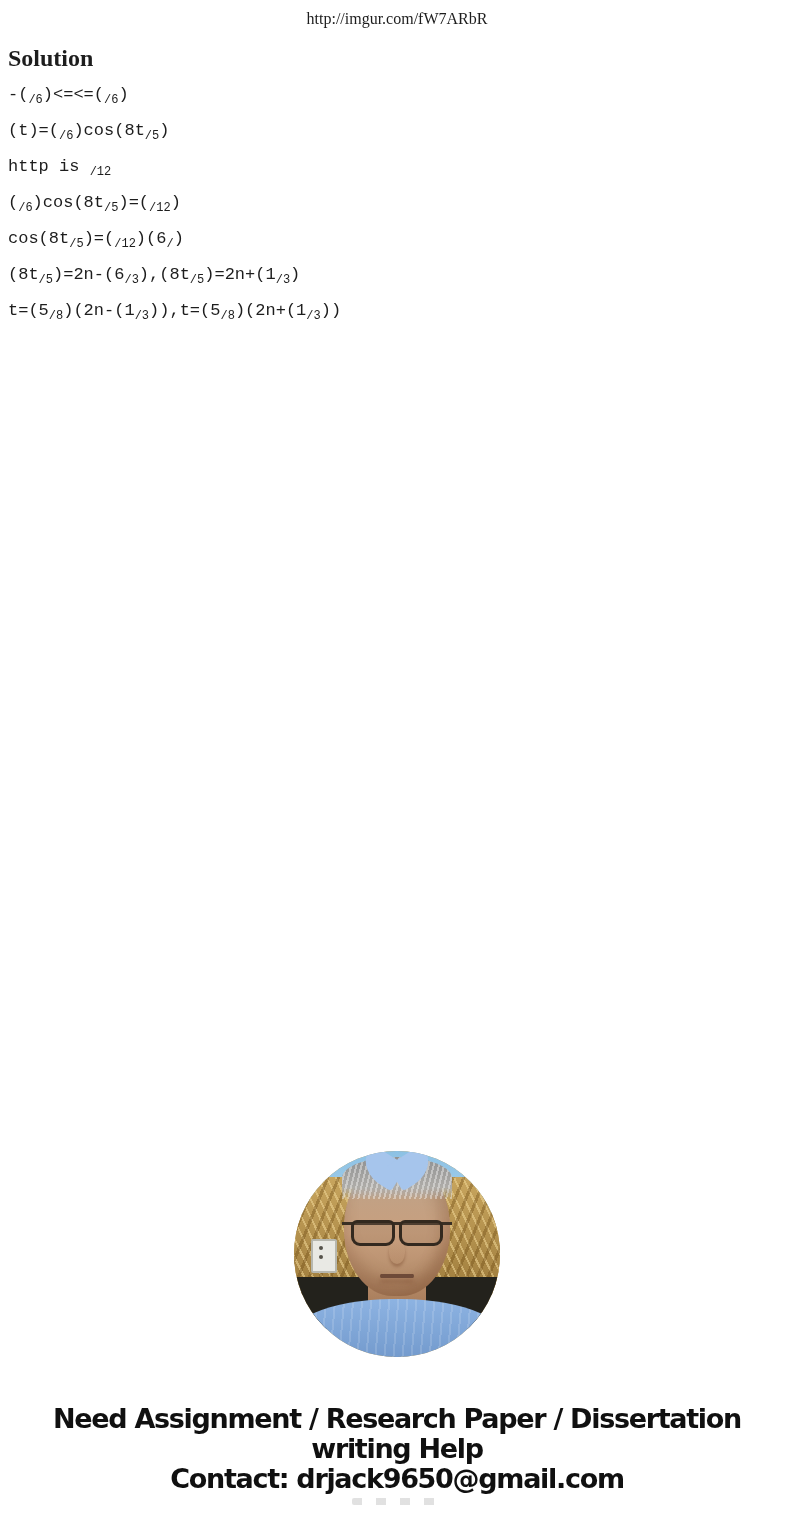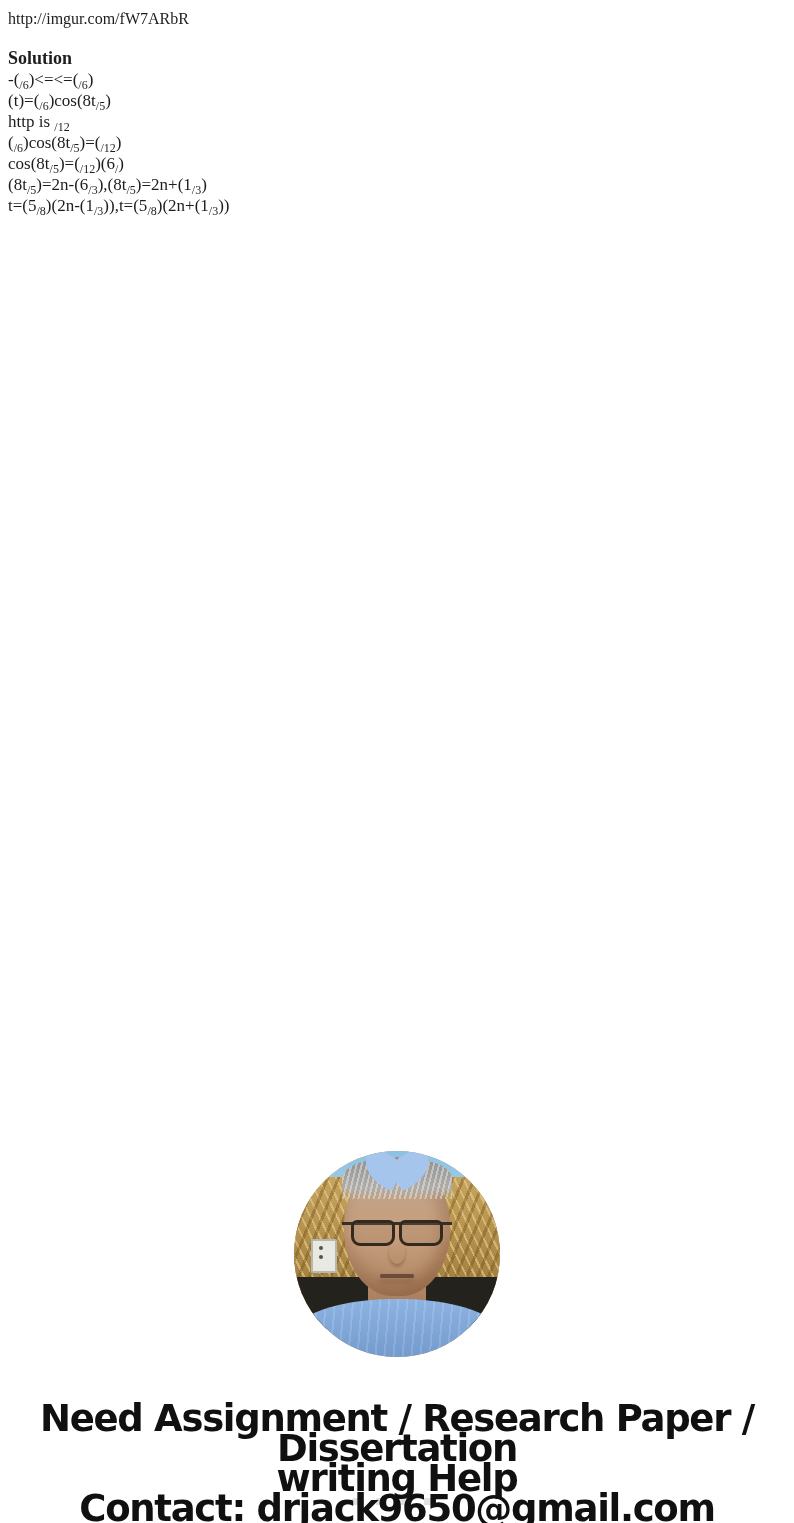--- a/index.html
+++ b/index.html
@@ -1,21 +1,21 @@
 <!DOCTYPE html>
 <html><head>
 <meta charset="utf-8">
 <style>
   html,body{margin:0;padding:0;background:#ffffff;}
   .page{position:relative;width:794px;height:1523px;background:#fff;overflow:hidden;
         font-family:"Liberation Serif", serif;color:#1d1d1d;}
   .doc{position:absolute;top:0;left:0;right:0;padding:9px 8px 0 8px;}
-  .url{margin:0;font-size:16px;line-height:20px;}
-  .heading{margin:18px 0 0 0;font-size:18px;line-height:22px;font-weight:bold;}
-  .math-line{margin:0 0 0 0;font-size:17px;line-height:21px;white-space:nowrap;}
+  .url{margin:0;font-size:16px;line-height:20px;text-align:center;}
+  .heading{margin:18px 0 0 0;font-size:24px;line-height:22px;font-weight:bold;}
+  .math-line{margin:15px 0 0 0;font-size:17px;line-height:21px;white-space:nowrap;font-family:Liberation Mono, monospace;}
   .math-line sub{font-size:12px;line-height:0;vertical-align:-4px;}
   
   .avatar{position:absolute;left:294px;top:1151px;width:206px;height:206px;border-radius:50%;
           overflow:hidden;background:#b6954f;}
   .av-sky{position:absolute;top:0;left:0;right:0;height:64px;z-index:0;
           background:linear-gradient(180deg,#8cc1e4,#a9d2ec);}
   .av-wall{position:absolute;top:26px;height:118px;width:34%;z-index:1;
           background:
             repeating-linear-gradient(112deg, rgba(110,75,20,.38) 0 3px, rgba(0,0,0,0) 3px 10px),
             repeating-linear-gradient(64deg, rgba(238,212,148,.55) 0 2px, rgba(0,0,0,0) 2px 8px),
@@ -51,21 +51,21 @@
   .lens{position:absolute;top:0;width:38px;height:20px;border:3px solid #33291f;border-radius:6px 6px 9px 9px;
           background:rgba(150,120,90,.22);}
   .lens-l{left:1px;} .lens-r{right:1px;}
   .av-nose{position:absolute;top:84px;left:50%;transform:translateX(-50%);width:16px;height:22px;
           background:linear-gradient(180deg,rgba(0,0,0,0),#a9765227);border-radius:40% 40% 55% 55%;
           box-shadow:0 3px 3px rgba(110,60,35,.35);}
   .av-mouth{position:absolute;top:116px;left:50%;transform:translateX(-50%);width:34px;height:4px;
           background:#6e4a38;border-radius:2px/3px;box-shadow:0 5px 4px rgba(110,60,35,.3);}
   
   .footer{position:absolute;left:0;right:0;top:1404px;text-align:center;z-index:2;
-          font-family:"DejaVu Sans", sans-serif;font-weight:bold;font-size:37px;line-height:30px;
+          font-family:"DejaVu Sans", sans-serif;font-weight:bold;font-size:27px;line-height:30px;
           letter-spacing:-1.3px;color:#101010;}
   .remnant{position:absolute;top:1498px;left:352px;width:96px;height:7px;opacity:.16;border-radius:2px;
           background:repeating-linear-gradient(90deg,#444 0 10px,rgba(0,0,0,0) 10px 24px);}
 </style>
 </head>
 <body>
 
 <div class="page">
 
   <main class="doc">

